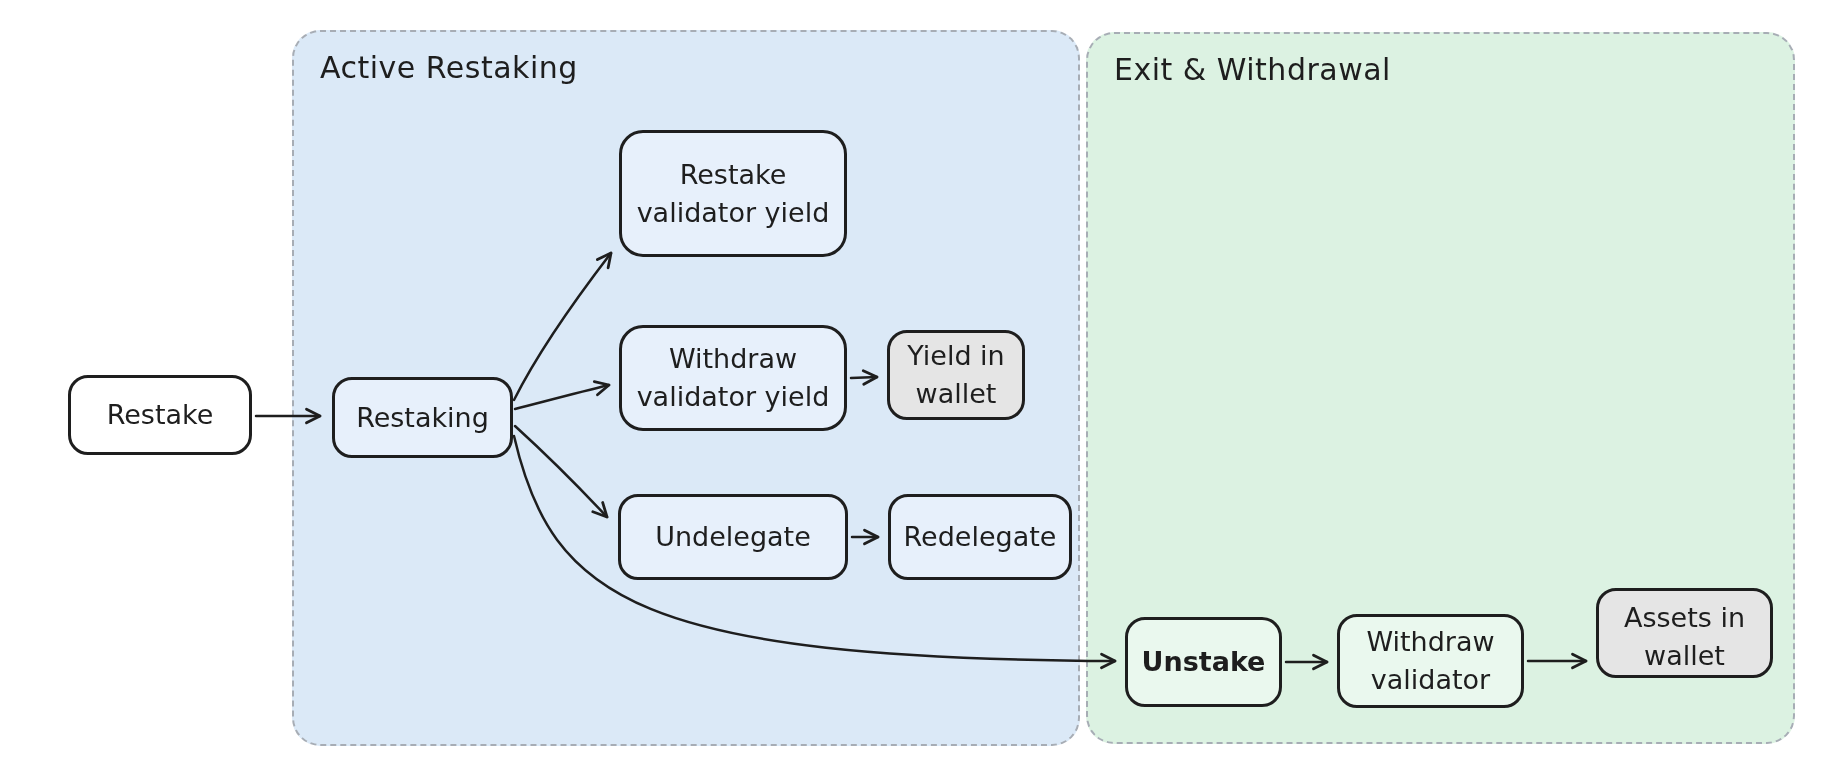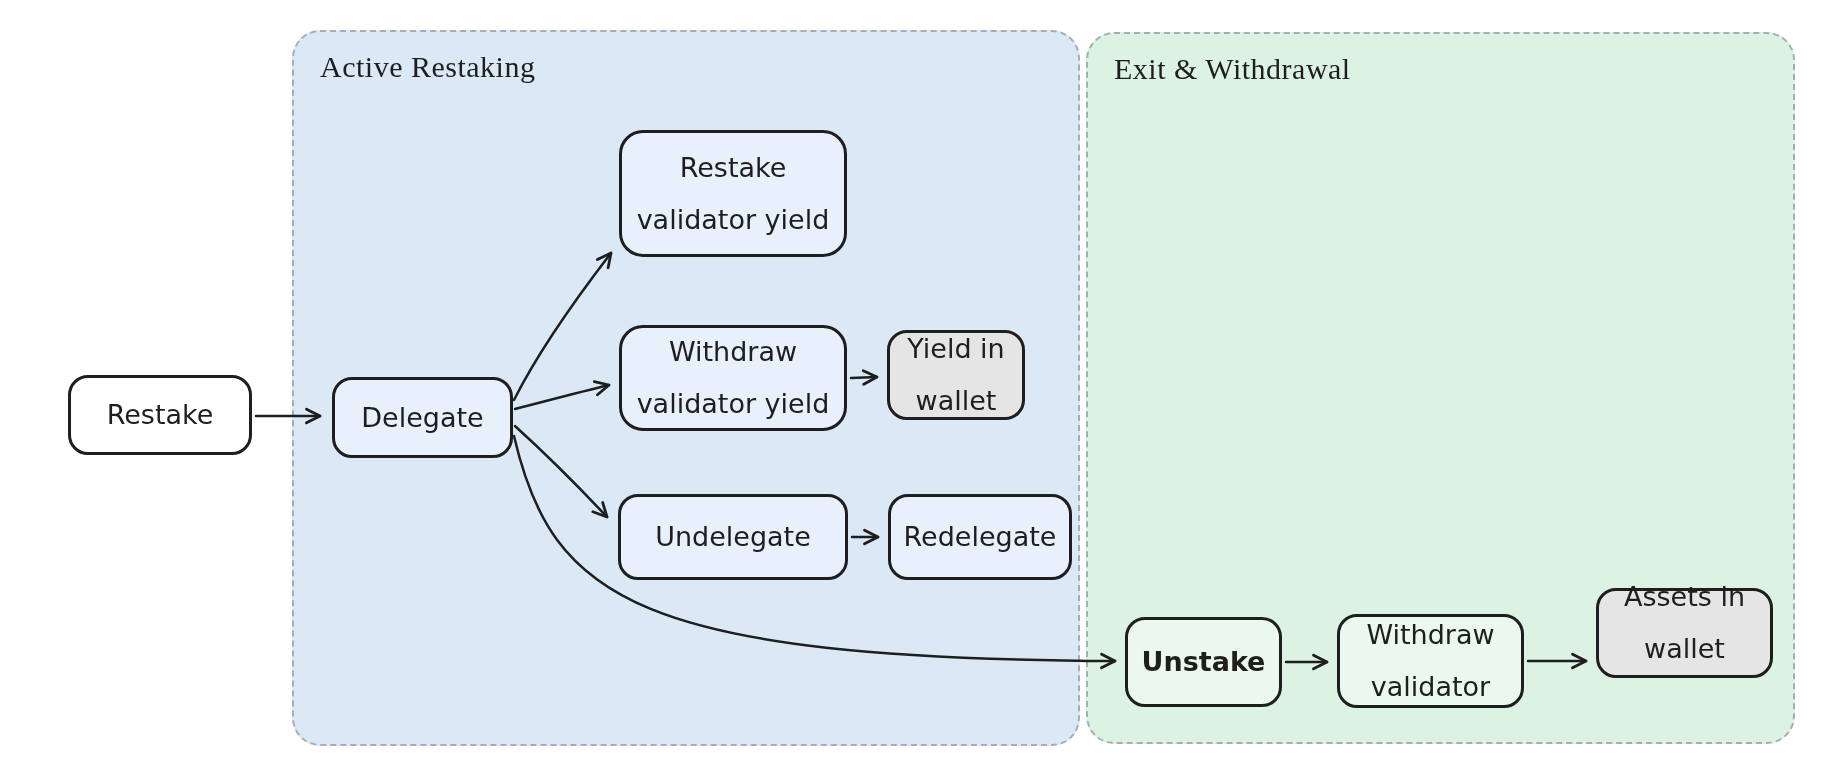--- a/index.html
+++ b/index.html
@@ -9,21 +9,20 @@
     width: 1848px;
     height: 782px;
     background: #ffffff;
     overflow: hidden;
   }
   .group {
     position: absolute;
     border: 2.5px dashed #a7adb5;
     border-radius: 28px;
     box-sizing: border-box;
-    font-family: Liberation Serif, serif;
   }
   .group-blue  { background: #dbe9f7; }
   .group-green { background: #dcf2e2; }
   .group-label {
     position: absolute;
     top: 18px;
     left: 26px;
     font-size: 30px;
     letter-spacing: 0.5px;
     white-space: pre;
@@ -45,21 +44,21 @@
     box-sizing: border-box;
     border: 3px solid #1e1e1e;
     border-radius: 20px;
     display: flex;
     align-items: center;
     justify-content: center;
     text-align: center;
   }
   .node-label {
     font-size: 27px;
-    line-height: 52px;
+    line-height: 38px;
     white-space: pre;
   }
   .fill-white     { background: #ffffff; }
   .fill-blue      { background: #e7f0fb; }
   .fill-green     { background: #eaf8ee; }
   .fill-highlight { background: #e5e5e5; }
   .r-big { border-radius: 24px; }
 </style>
 </head>
 <body>
@@ -89,21 +88,21 @@
     <path class="edge" d="M 852 537 L 878 537" marker-end="url(#arrowhead)"></path>
     <path class="edge" d="M 1286 662 L 1327 662" marker-end="url(#arrowhead)"></path>
     <path class="edge" d="M 1528 661 L 1586 661" marker-end="url(#arrowhead)"></path>
   </svg>
 
   <div class="node fill-white" style="left:68px; top:375px; width:184px; height:80px;">
     <span class="node-label">Restake</span>
   </div>
 
   <div class="node fill-blue" style="left:332px; top:377px; width:181px; height:81px;">
-    <span class="node-label">Delegate</span>
+    <span class="node-label">Restaking</span>
   </div>
 
   <div class="node fill-blue r-big" style="left:619px; top:130px; width:228px; height:127px;">
     <span class="node-label">Restake
 validator yield</span>
   </div>
 
   <div class="node fill-blue r-big" style="left:619px; top:325px; width:228px; height:106px;">
     <span class="node-label">Withdraw
 validator yield</span>

